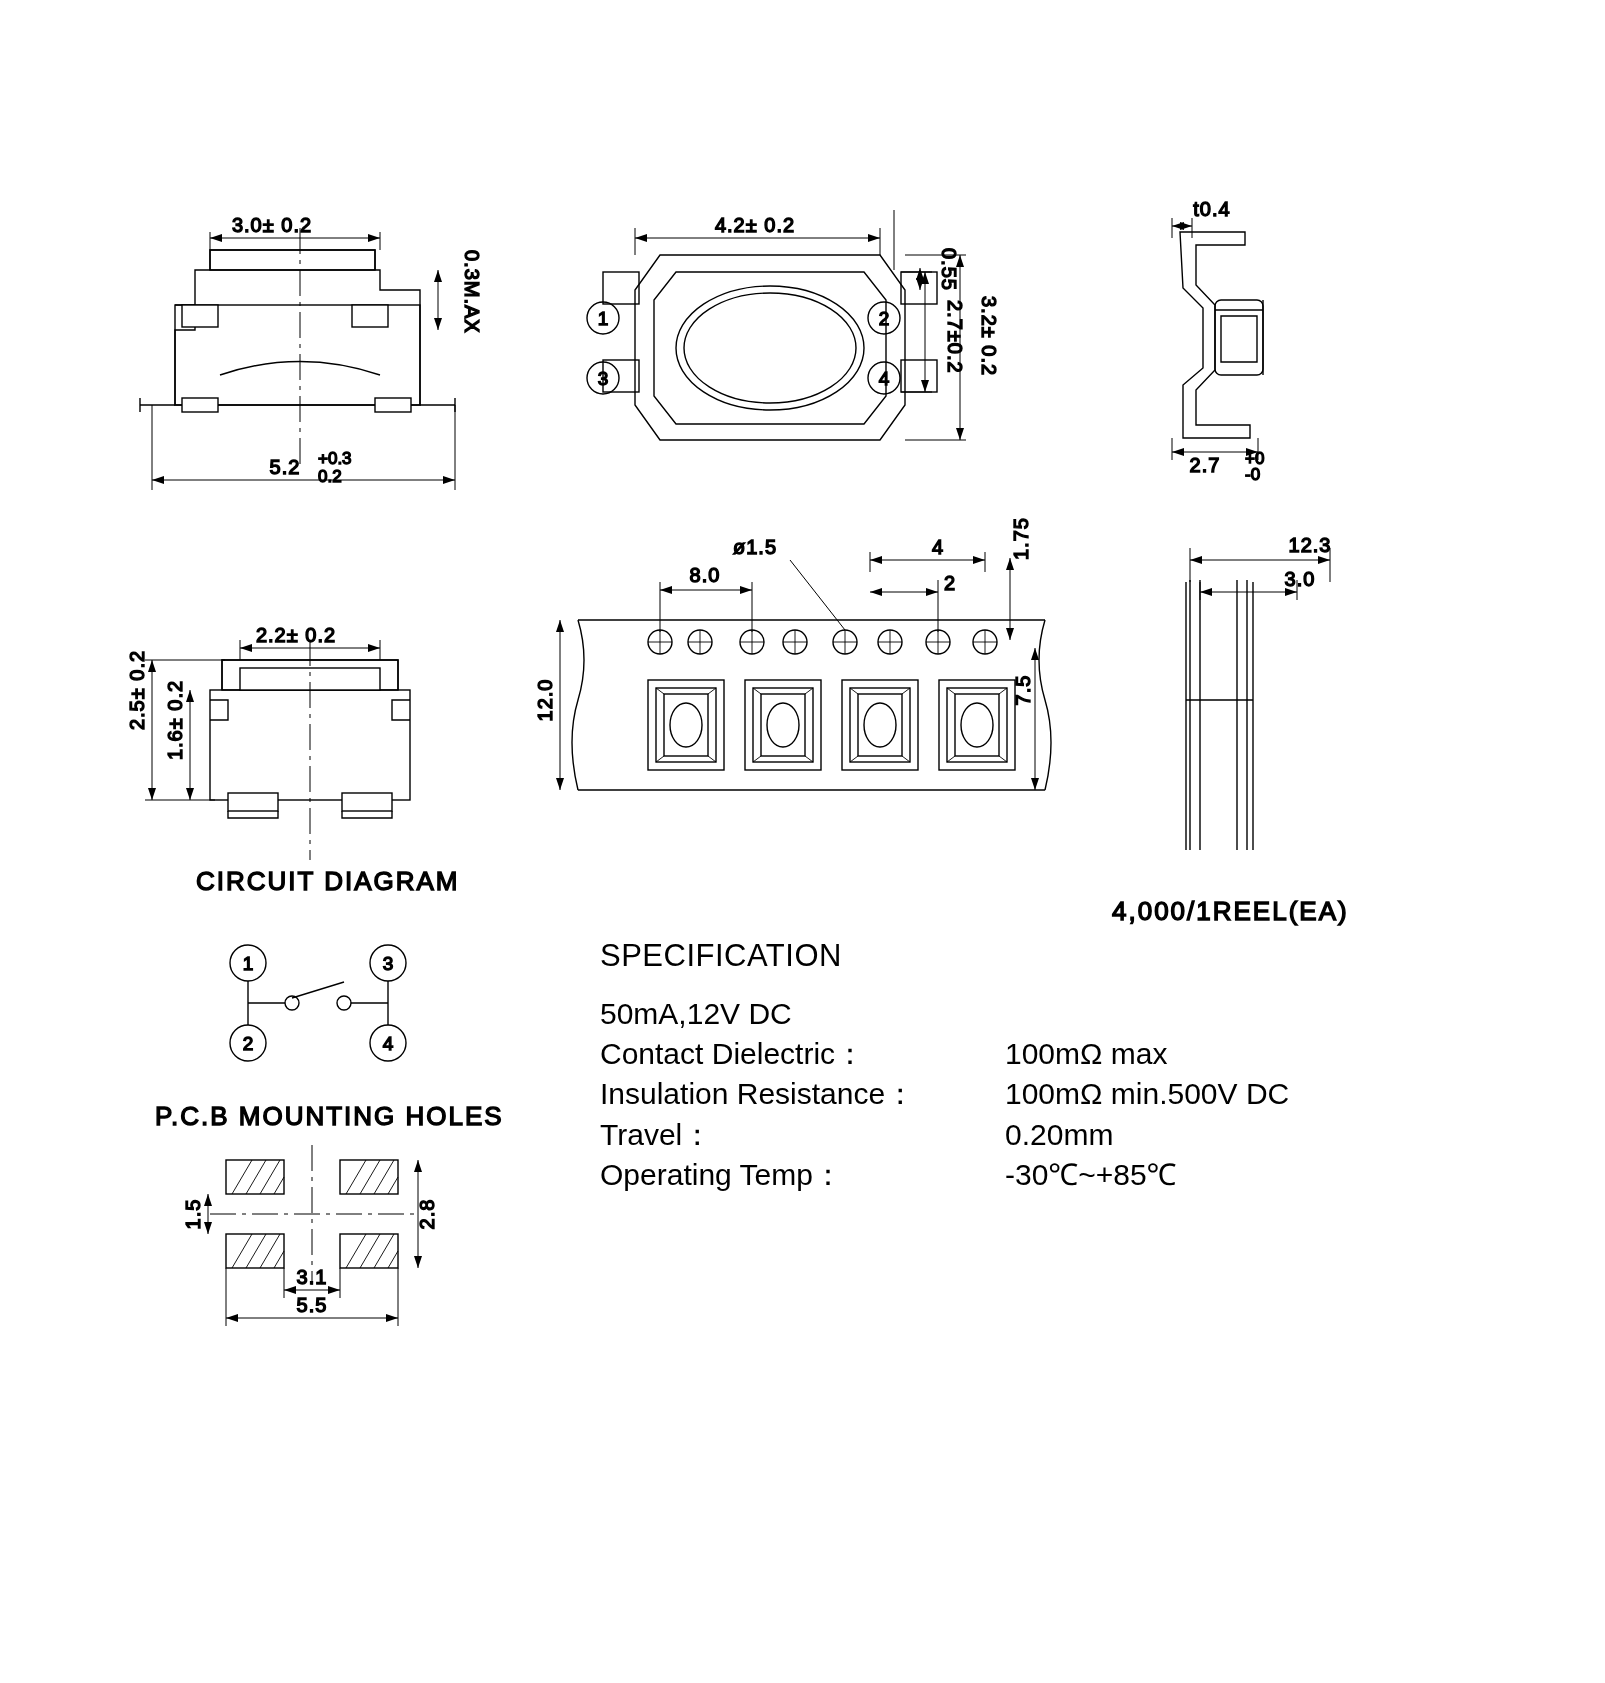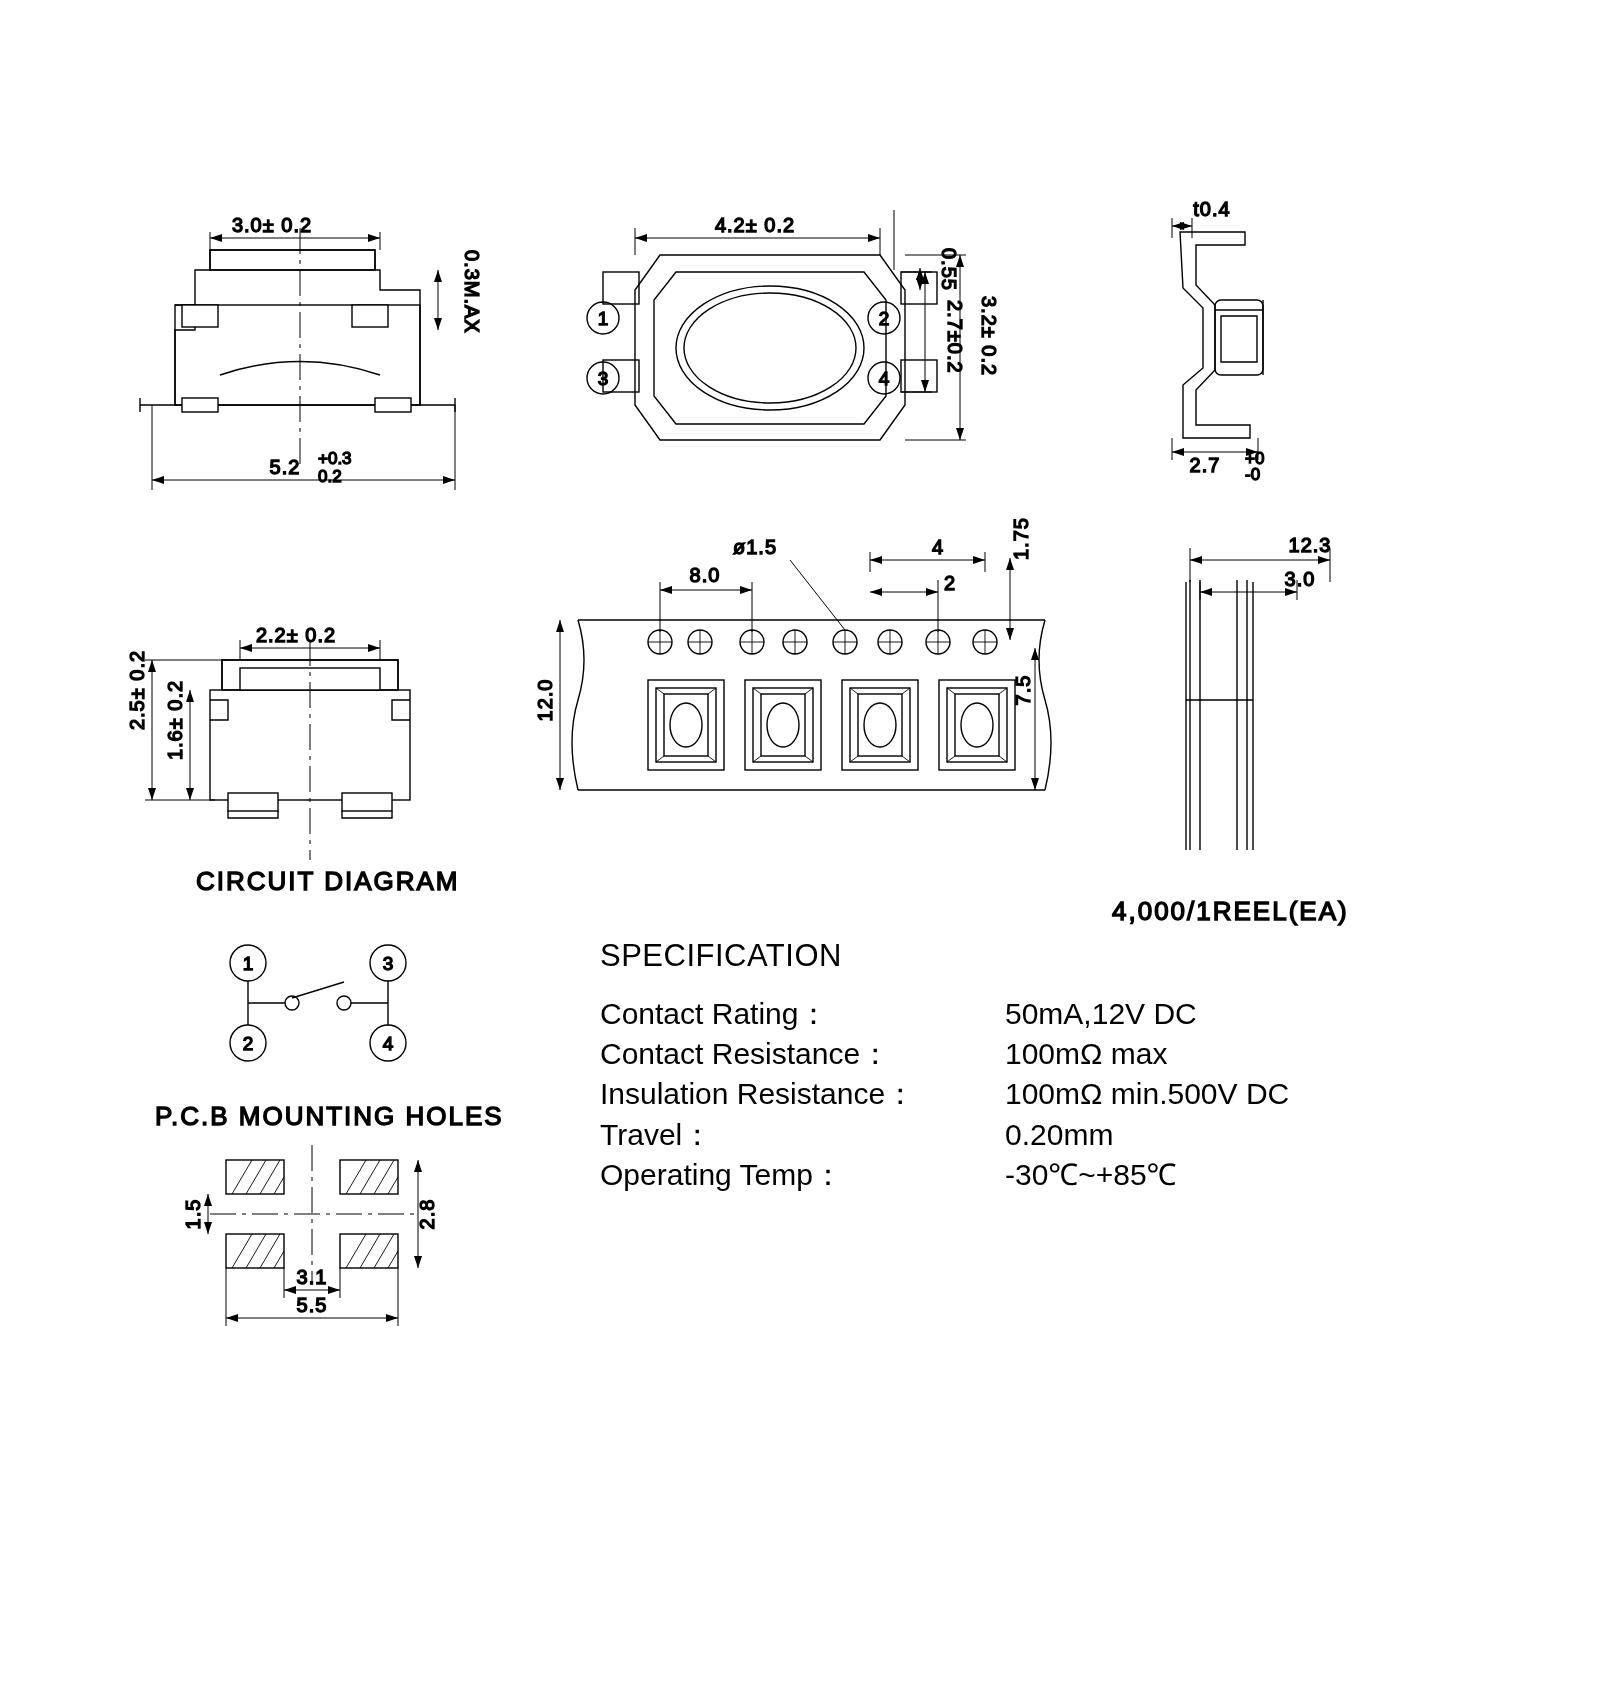--- a/index.html
+++ b/index.html
@@ -375,25 +375,24 @@
   <text class="dimtext" x="312" y="1284" text-anchor="middle">3.1</text>
   <text class="dimtext" x="312" y="1312" text-anchor="middle">5.5</text>
 
   </g>
 </svg>
 
 <div class="spec">
   <div class="spec-title">SPECIFICATION</div>
 
   <div class="spec-row">
-    <div class="spec-label">Contact  Rating：</div>
     <div class="spec-value">50mA,12V DC</div>
   </div>
   <div class="spec-row">
-    <div class="spec-label">Contact  Resistance：</div>
+    <div class="spec-label">Contact  Dielectric：</div>
     <div class="spec-value">100mΩ max</div>
   </div>
   <div class="spec-row">
     <div class="spec-label">Insulation Resistance：</div>
     <div class="spec-value">100mΩ min.500V DC</div>
   </div>
   <div class="spec-row">
     <div class="spec-label">Travel：</div>
     <div class="spec-value">0.20mm</div>
   </div>

